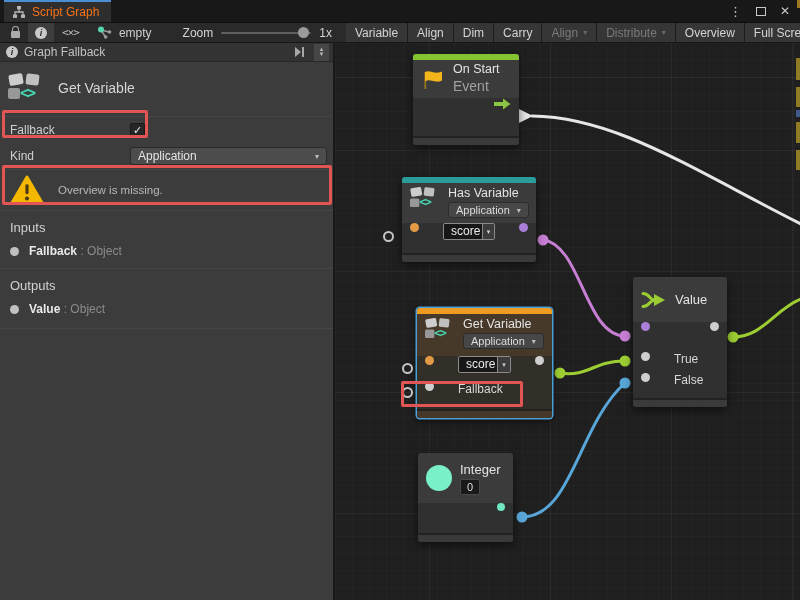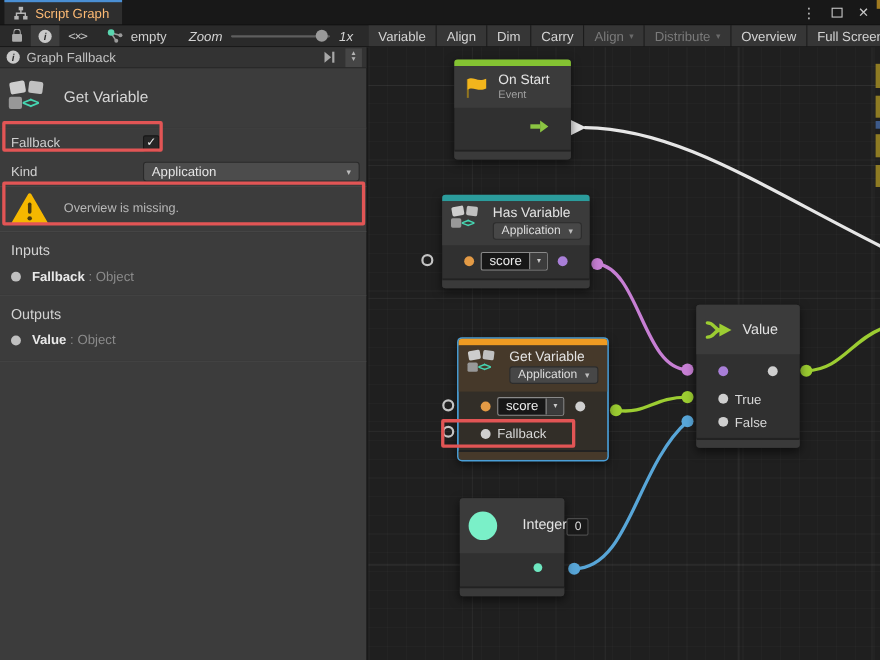--- a/index.html
+++ b/index.html
@@ -3,42 +3,42 @@
 <meta charset="utf-8">
 <style>
   * { margin:0; padding:0; box-sizing:border-box; }
   html,body { width:800px; height:600px; overflow:hidden; background:#181818;
     font-family:"Liberation Sans","DejaVu Sans",sans-serif; -webkit-font-smoothing:antialiased; }
   .window { position:relative; width:800px; height:600px; display:flex; flex-direction:column; }
 
   
   .titlebar { height:22px; background:#181818; display:flex; align-items:stretch; position:relative; }
   .tab { margin-left:4px; background:#2e2e2e; border-top:2px solid #4a8fd4; display:flex; align-items:center;
-         gap:6px; padding:0 12px 0 8px; color:#fdba74; font-size:12px; }
+         gap:6px; padding:0 12px 0 8px; color:#f97316; font-size:12px; }
   .win-controls { margin-left:auto; display:flex; align-items:center; gap:14px; padding-right:10px; color:#c8c8c8; }
   .menu-dots { font-size:13px; line-height:1; cursor:default; }
   .maxbox { width:10px; height:9px; border:1.5px solid #c8c8c8; }
   .closex { font-size:12px; line-height:1; }
   .corner-chip { position:absolute; right:0; top:0; width:3px; height:8px; background:#a07a20; }
 
   
   .toolbar { height:21px; background:#2a2a2a; border-top:1px solid #0f0f0f; border-bottom:1px solid #161616;
              display:flex; align-items:stretch; font-size:12px; color:#d4d4d4; }
   .tb-icons { display:flex; align-items:center; gap:2px; padding-left:4px; }
   .lock { width:14px; height:14px; display:flex; flex-direction:column; align-items:center; margin:0 4px; }
   .lock .shackle { width:7px; height:5px; border:1.5px solid #ababab; border-bottom:none; border-radius:4px 4px 0 0; }
   .lock .body { width:9px; height:7px; background:#ababab; border-radius:1px; }
   .tb-iconbtn { height:19px; min-width:26px; display:flex; align-items:center; justify-content:center; padding:0 6px; }
   .tb-iconbtn.active { background:#3d3d3d; }
   .info-circle { width:12px; height:12px; border-radius:50%; background:#c9c9c9; color:#2a2a2a; font-size:9px;
                  font-weight:bold; display:flex; align-items:center; justify-content:center; font-style:italic; }
   .code-glyph { color:#bdbdbd; font-family:"DejaVu Sans Mono",monospace; font-size:11px; letter-spacing:-1px; }
   .tb-sep { width:1px; background:#1d1d1d; margin:0 6px; }
   .breadcrumb { display:flex; align-items:center; gap:6px; color:#cfcfcf; }
-  .zoom-area { display:flex; align-items:center; gap:8px; margin-left:20px;font-style:italic; }
+  .zoom-area { display:flex; align-items:center; gap:8px; margin-left:31px; }
   .zoom-track { position:relative; width:90px; height:2px; background:#5e5e5e; border-radius:1px; }
   .zoom-handle { position:absolute; top:-5px; right:2px; width:11px; height:11px; border-radius:50%; background:#9a9a9a; }
   .tb-buttons { margin-left:14px; display:flex; align-items:stretch; flex:1; background:#1c1c1c; gap:1px; }
   .tb-btn { background:#363636; display:flex; align-items:center; gap:5px; padding:0 9px; white-space:nowrap; cursor:default; }
   .tb-btn.grow { flex:1; }
   .tb-btn.disabled { color:#7a7a7a; }
   .caret { font-size:8px; color:#bdbdbd; }
   .tb-btn.disabled .caret { color:#6a6a6a; }
 
   
@@ -93,22 +93,22 @@
     background-position:94px 0, 0 107px, 0 0, 0 0; }
   .wires { position:absolute; left:0; top:0; z-index:1; }
   .node { position:absolute; border-radius:3px; background:#303030; box-shadow:0 3px 9px rgba(0,0,0,0.55); z-index:2; }
   .node.selected { box-shadow:0 0 0 1.5px #4a9fd8, 0 3px 9px rgba(0,0,0,0.6); }
   .node-bar { height:6px; border-radius:3px 3px 0 0; }
   .bar-green { background:#84c332; }
   .bar-teal { background:#2b9c9c; }
   .bar-orange { background:#ef9b22; }
   .node-head { background:#3b3b3b; display:flex; align-items:center; gap:8px; padding:4px 8px; }
   .node-title { font-size:12.5px; color:#e3e3e3; white-space:nowrap; }
-  .node-sub { font-size:10px; color:#a0a0a0; }
-  .node-row { display:flex; align-items:center; gap:6px; padding:0 20px; }
+  .node-sub { font-size:14px; color:#a0a0a0; }
+  .node-row { display:flex; gap:24px; padding:0 8px; }
   .node-foot { position:absolute; bottom:0; left:0; right:0; height:9px; background:#3a3a3a;
                border-top:2px solid #222222; border-radius:0 0 3px 3px; }
   .tint-brown { background:#322e28; }
   .tint-brown .node-head, .tint-brown .node-foot { background:#46392a; }
   .minidrop { background:#474747; border:1px solid #2c2c2c; border-radius:3px; color:#dcdcdc; font-size:11px;
               padding:1px 7px; display:inline-flex; align-items:center; gap:7px; white-space:nowrap; }
   .field { display:flex; height:17px; border:1px solid #8a8a8a; background:#171717; border-radius:2px; overflow:hidden; }
   .field .txt { padding:0 7px; font-size:12px; color:#ececec; line-height:15px; min-width:38px; }
   .field .dd { width:16px; background:#3c3c3c; border-left:1px solid #8a8a8a; color:#cccccc; font-size:7px;
                display:flex; align-items:center; justify-content:center; }
@@ -403,21 +403,21 @@
         <div class="node-row" style="height:21px;">
           <span class="pdot white"></span>
           <span class="node-label">False</span>
         </div>
         <div class="node-foot"></div>
       </div>
 
       <div class="node" style="left:83px; top:410px; width:95px; height:89px;">
         <div class="node-head" style="height:50px; border-radius:3px 3px 0 0;">
           <span class="int-circle"></span>
-          <span style="display:flex;flex-direction:row;margin-left:15px;">
+          <span style="display:flex;flex-direction:column;">
             <span class="node-title" style="font-size:13px;">Integer</span>
             <span class="valbox">0</span>
           </span>
         </div>
         <div class="node-row" style="height:26px;">
           <span class="pdot mint right"></span>
         </div>
         <div class="node-foot"></div>
       </div>
 

